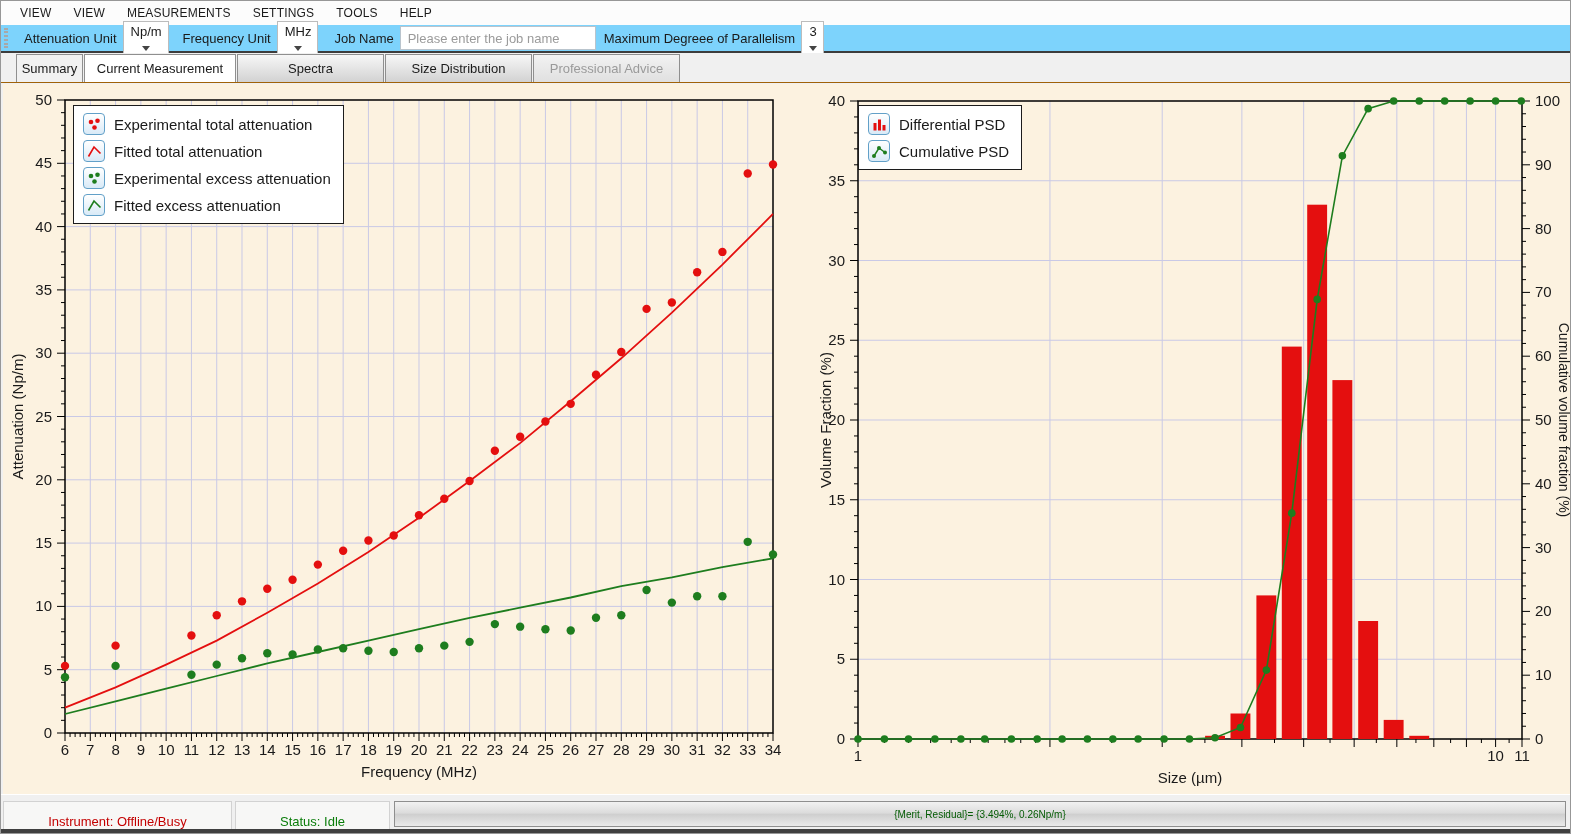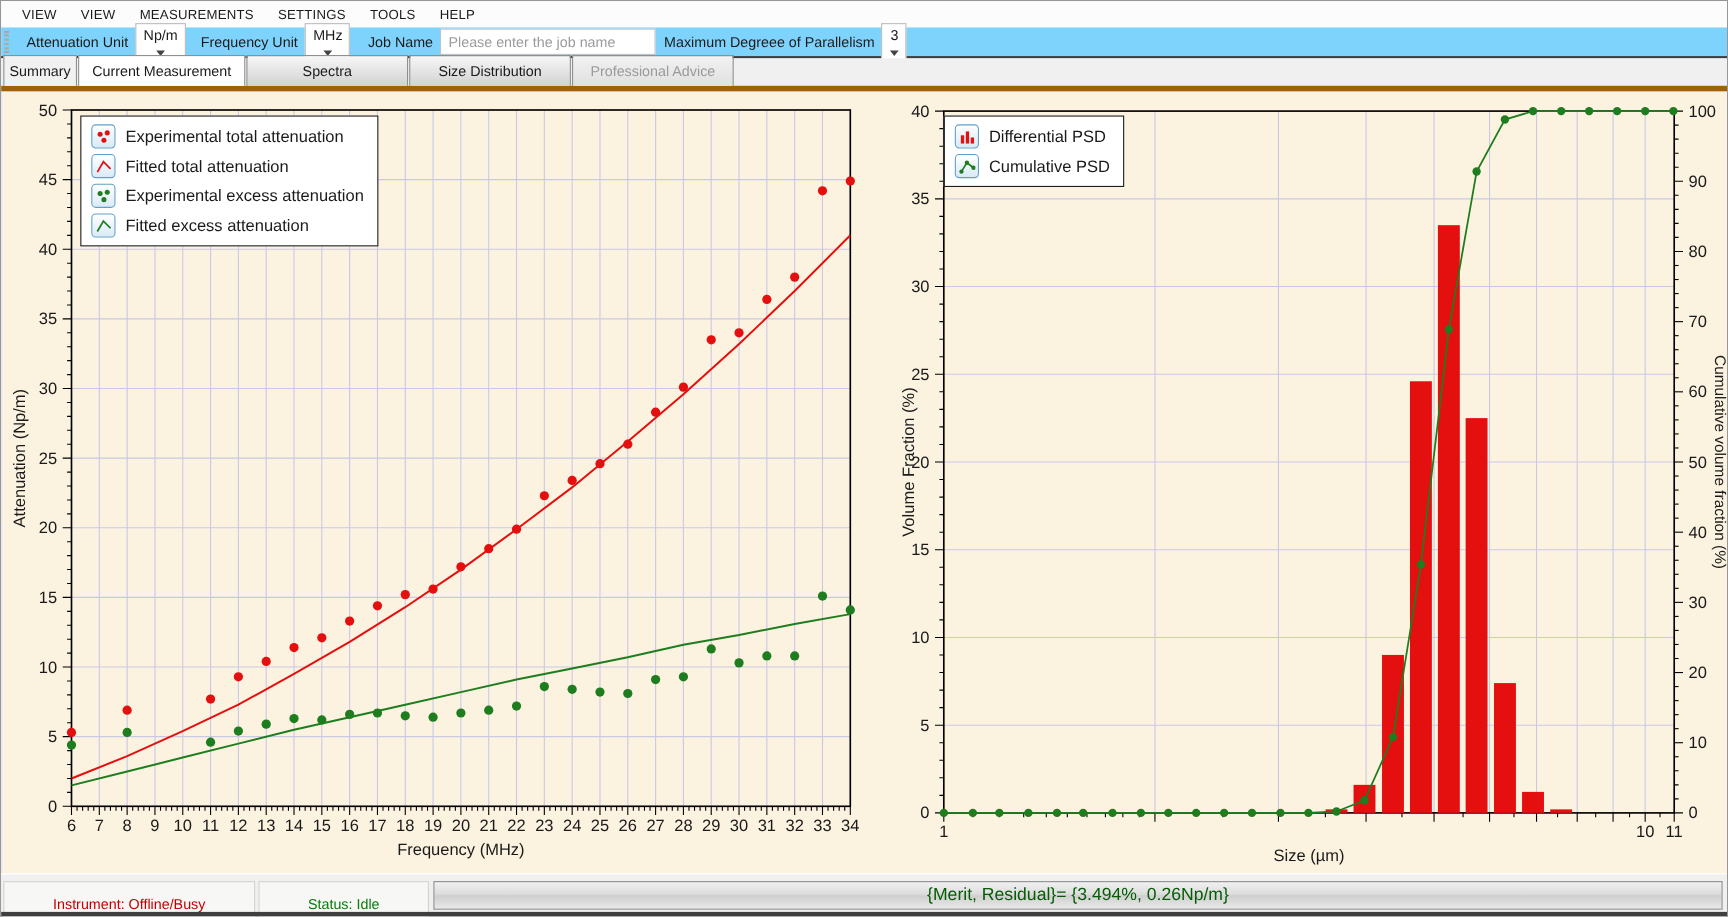--- a/index.html
+++ b/index.html
@@ -17,21 +17,21 @@
   .grip{width:4px;height:20px;margin:0 8px 0 3px;border-left:2px dotted #a8a8a8;border-right:2px dotted #a8a8a8;}
   .tb-label{margin:0 6px 0 8px;white-space:nowrap;}
   .combo{display:flex;align-items:center;gap:7px;background:#fff;border:1px solid #bcbcbc;
     padding:2px 6px 3px 7px;min-width:34px;cursor:default;flex-direction:column;}
   .caret{width:0;height:0;border-left:4px solid transparent;border-right:4px solid transparent;border-top:5px solid #444;}
   .jobname{width:196px;height:24px;border:1px solid #b9c4cd;background:#fff;font-size:13px;
     padding:0 7px;font-family:inherit;color:#222;}
   .jobname::placeholder{color:#9b9b9b;}
   
   .tabstrip{position:absolute;left:0;top:52px;width:100%;height:30px;background:#f0f0f0;
-    display:flex;align-items:flex-end;border-bottom:5px solid #a16207;padding-left:2px;font-size:13px;}
+    display:flex;align-items:flex-end;border-bottom:1px solid #a16207;padding-left:15px;font-size:13px;}
   .tab{height:28px;display:flex;align-items:center;justify-content:center;
     border:1px solid #8f8f8f;border-bottom:none;background:linear-gradient(#f7f7f7,#d2d2d2);
     cursor:default;white-space:nowrap;}
   .tab.summary{width:67px;background:#f1f1f1;}
   .tab.active{background:#fff;font-weight:normal;}
   .tab.disabled{color:#9a9a9a;background:linear-gradient(#f2f2f2,#e0e0e0);}
   .tab+.tab{margin-left:1px;}
   .tab.w-lg{width:152px;}
   .tab.w-md{width:147px;}
   
@@ -46,21 +46,21 @@
   
   .statusbar{position:absolute;left:0;bottom:0;width:100%;height:39px;background:#f0f0f0;
     border-top:1px solid #ffffff;}
   .statusbar::after{content:"";position:absolute;left:0;bottom:0;width:100%;height:4px;background:#3f3f3f;}
   .seg{position:absolute;top:6px;height:40px;background:#f7f7f6;border:1px solid #d2d2d2;
     display:flex;align-items:center;justify-content:center;font-size:13px;}
   .seg-instrument{left:2px;width:229px;}
   .seg-status{left:234px;width:155px;}
   .progress{position:absolute;top:6px;left:393px;width:1172px;height:26px;
     border:1px solid #8e8e8e;background:linear-gradient(#f1f1f1 0%,#dcdcdc 45%,#cfcfcf 52%,#e9e9e9 100%);
-    display:flex;align-items:center;justify-content:center;font-size:16px;}
+    display:flex;align-items:center;justify-content:center;font-size:10px;}
 </style>
 </head>
 <body>
 
 <div class="window">
 
   <div class="menubar">
     <div class="menu-item">VIEW</div>
     <div class="menu-item">VIEW</div>
     <div class="menu-item">MEASUREMENTS</div>

